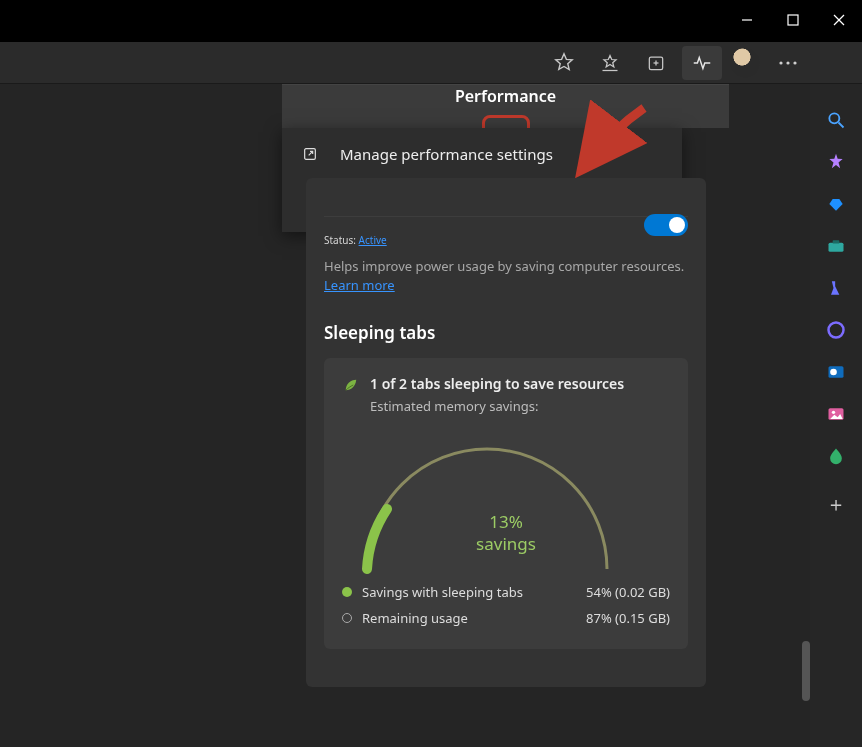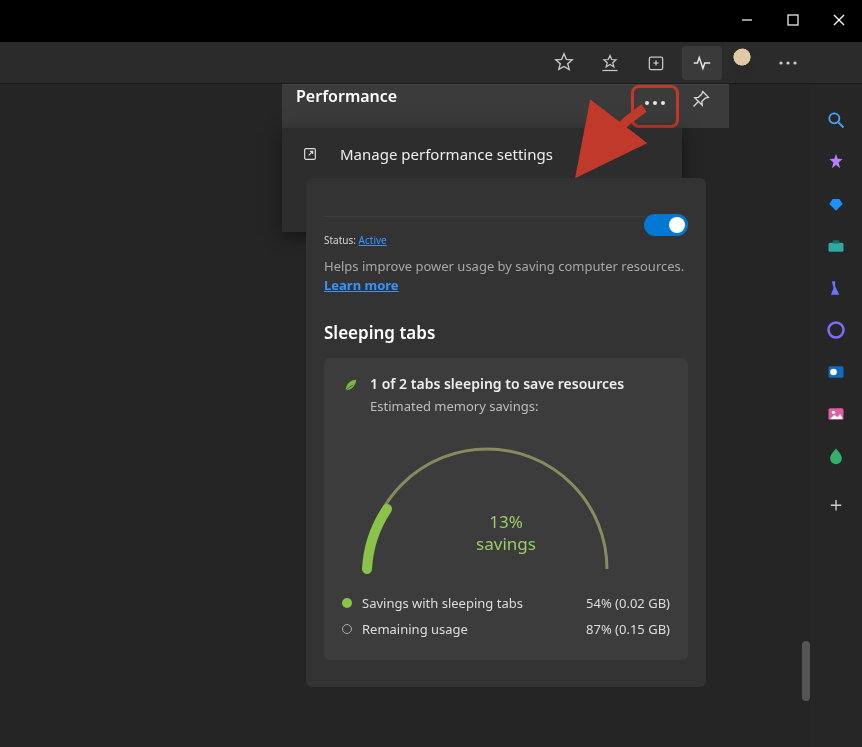--- a/index.html
+++ b/index.html
@@ -48,23 +48,24 @@
   .side-icon { width: 24px; height: 24px; display:flex; align-items:center; justify-content:center; }
   .plus-icon { margin-top: 6px; color: #ccc; font-size: 20px; }
   
   .content {
     position: absolute; top: 84px; left: 0; right: 52px; bottom: 0;
     background: #252525;
   }
   
   .perf-header {
     position: absolute; left: 282px; top: 84px; width: 447px; height: 44px;
-    background: #3b3b3b; display: flex; padding: 0 14px;
+    background: #3b3b3b; display: flex; align-items: center; padding: 0 14px;
     border-top: 1px solid #444;
     gap: 8px;
+    flex-direction: column;
   }
   .perf-title { font-size: 16px; font-weight: 600; color: #fff; flex: 1; }
   .header-more {
     border: 3px solid #c0392b; border-radius: 8px;
     padding: 4px 10px; color: #e6e6e6; font-size: 18px; line-height: 14px;
   }
   .header-pin { padding: 4px; }
   
   .menu {
     position: absolute; left: 282px; top: 128px; width: 400px;
@@ -100,35 +101,35 @@
     position: absolute; right: 18px; top: 36px;
     width: 44px; height: 22px; border-radius: 11px; background: #0078d4;
   }
   .toggle .knob {
     position: absolute; right: 3px; top: 3px; width: 16px; height: 16px;
     border-radius: 50%; background: #fff;
   }
   .status-line { margin-top: 16px; font-size: 10px; }
   .status-line .val { color: #3794ff; }
   .help-text { margin-top: 10px; font-size: 13px; color: #a8a8a8; line-height: 1.45; }
-  .help-text a { color: #3794ff; text-decoration: underline; font-weight: bold; }
+  .help-text a { color: #3794ff; text-decoration: underline; }
   .section-title { margin-top: 26px; font-size: 17px; font-weight: 600; color: #fff; }
   .card {
     margin-top: 14px; background: #3c3c3c; border-radius: 6px; padding: 16px 18px 18px;
   }
   .card-head { display:flex; align-items:flex-start; gap:10px; }
   .leaf-ico { color: #7cb342; flex-shrink:0; margin-top:2px; }
   .card-title { font-weight: 600; color: #eee; font-size: 14px; text-align: center; }
   .card-sub { color: #bdbdbd; font-size: 13px; margin-top: 4px; }
   .gauge-wrap { margin-top: 14px; display:flex; justify-content:flex-start; position:relative; height: 150px; }
   .gauge-label {
     position:absolute; top: 82px; width:100%; text-align:center; color:#9ccc65;
     font-size: 17px; line-height:1.3;
   }
-  .legend { margin-top: 11px; font-size: 13px; }
+  .legend { margin-top: 0; font-size: 13px; }
   .legend-row { display:flex; align-items:center; padding: 4px 0; }
   .legend-row .dot { width:10px; height:10px; border-radius:50%; margin-right:10px; flex-shrink:0; }
   .legend-row .dot.fill { background:#8bc34a; }
   .legend-row .dot.ring { border:1.5px solid #aaa; }
   .legend-row .lbl { flex:1; color:#ddd; }
   .legend-row .val { color:#ddd; }
   
   .scroll-thumb {
     position:absolute; right: 52px; width:8px; height:60px; bottom:46px;
     background:#555; border-radius:4px;

